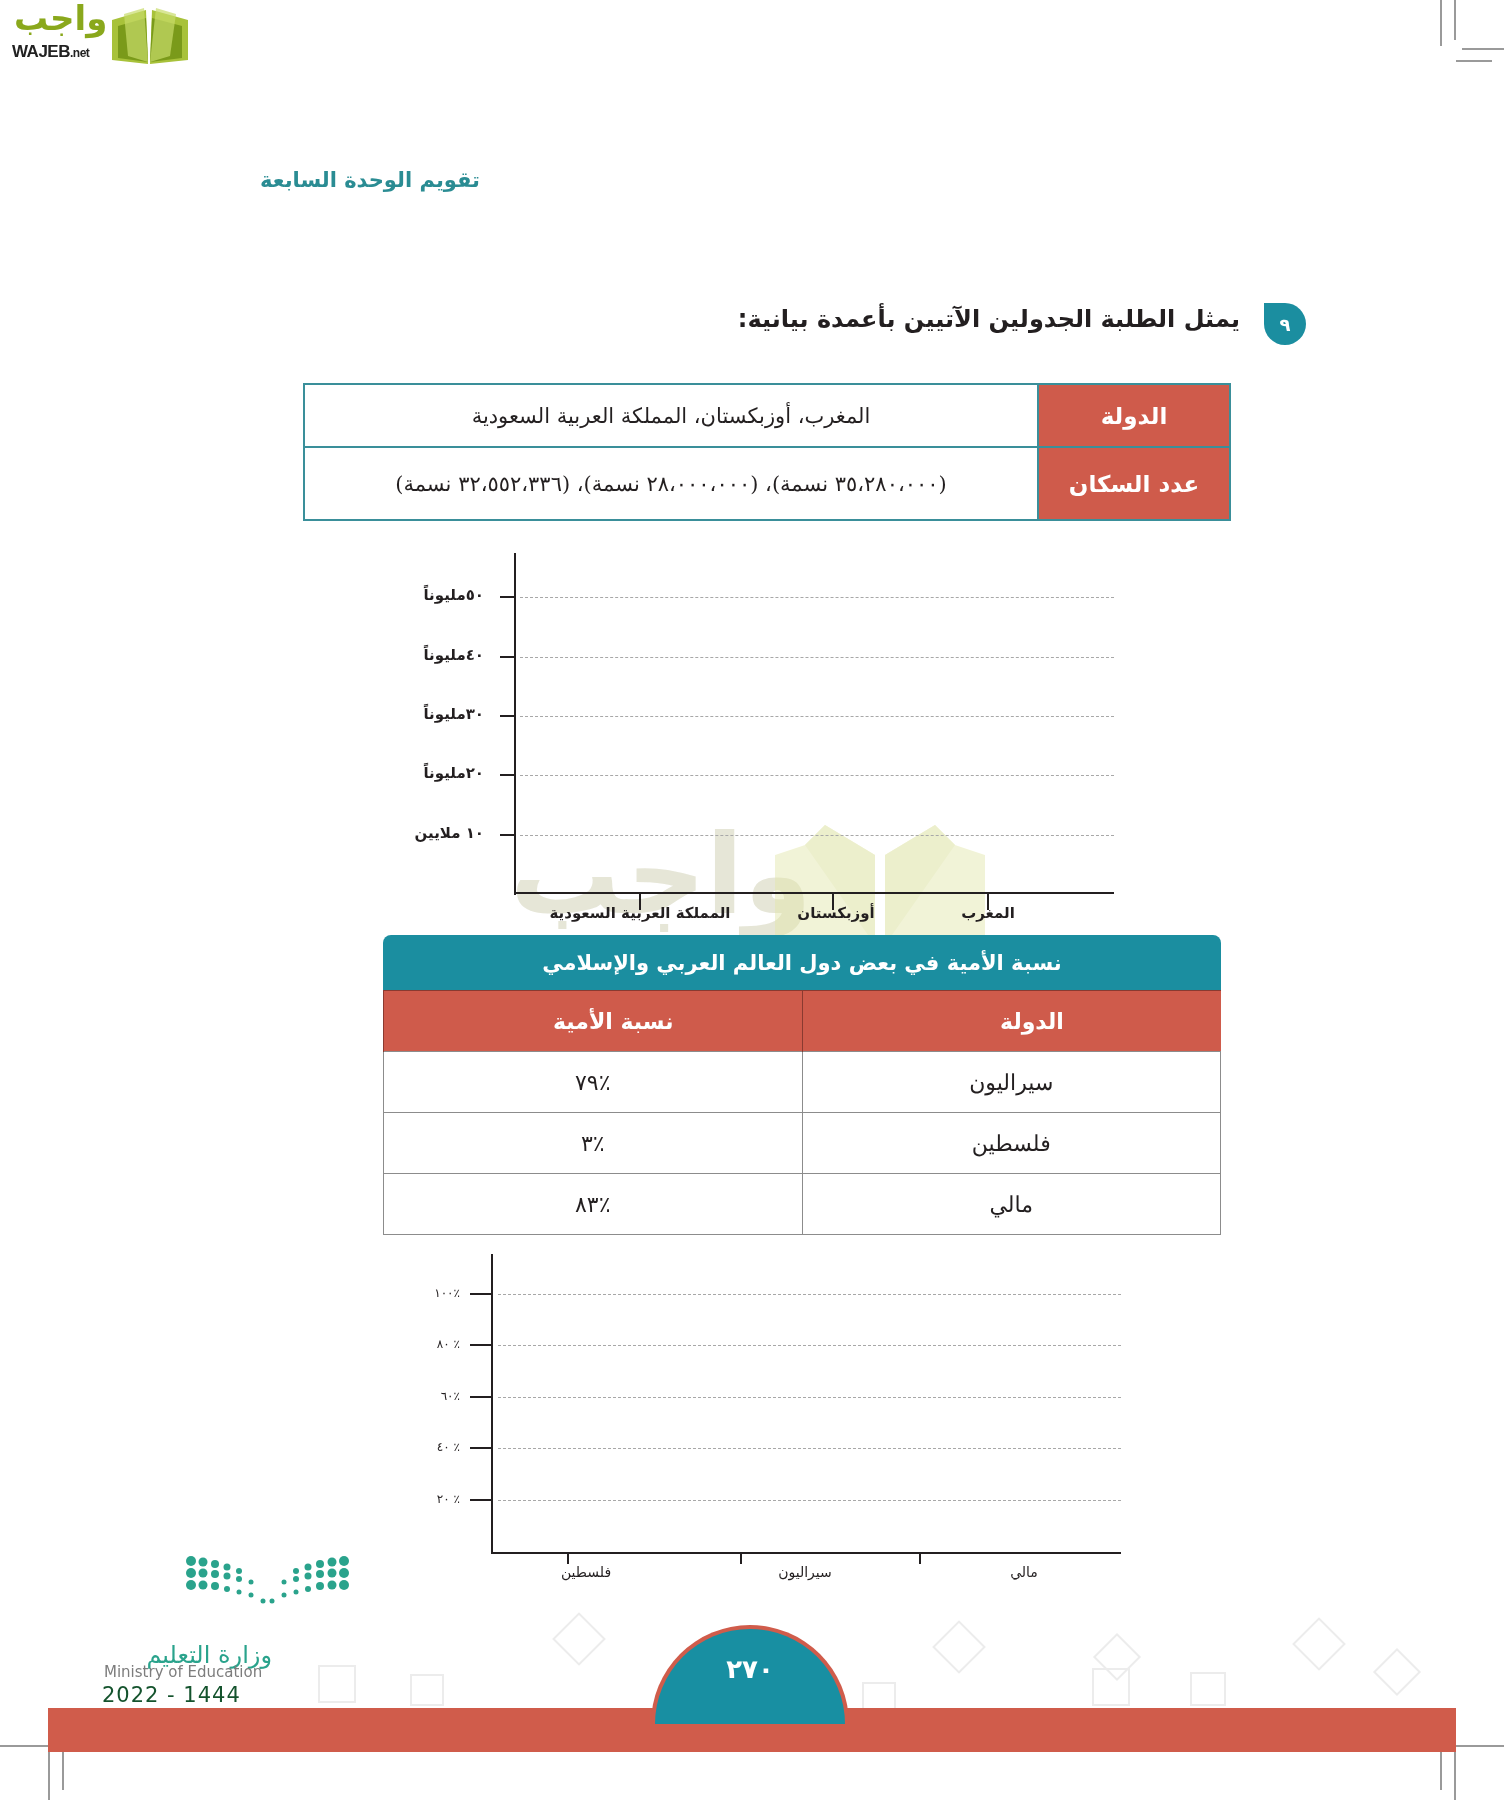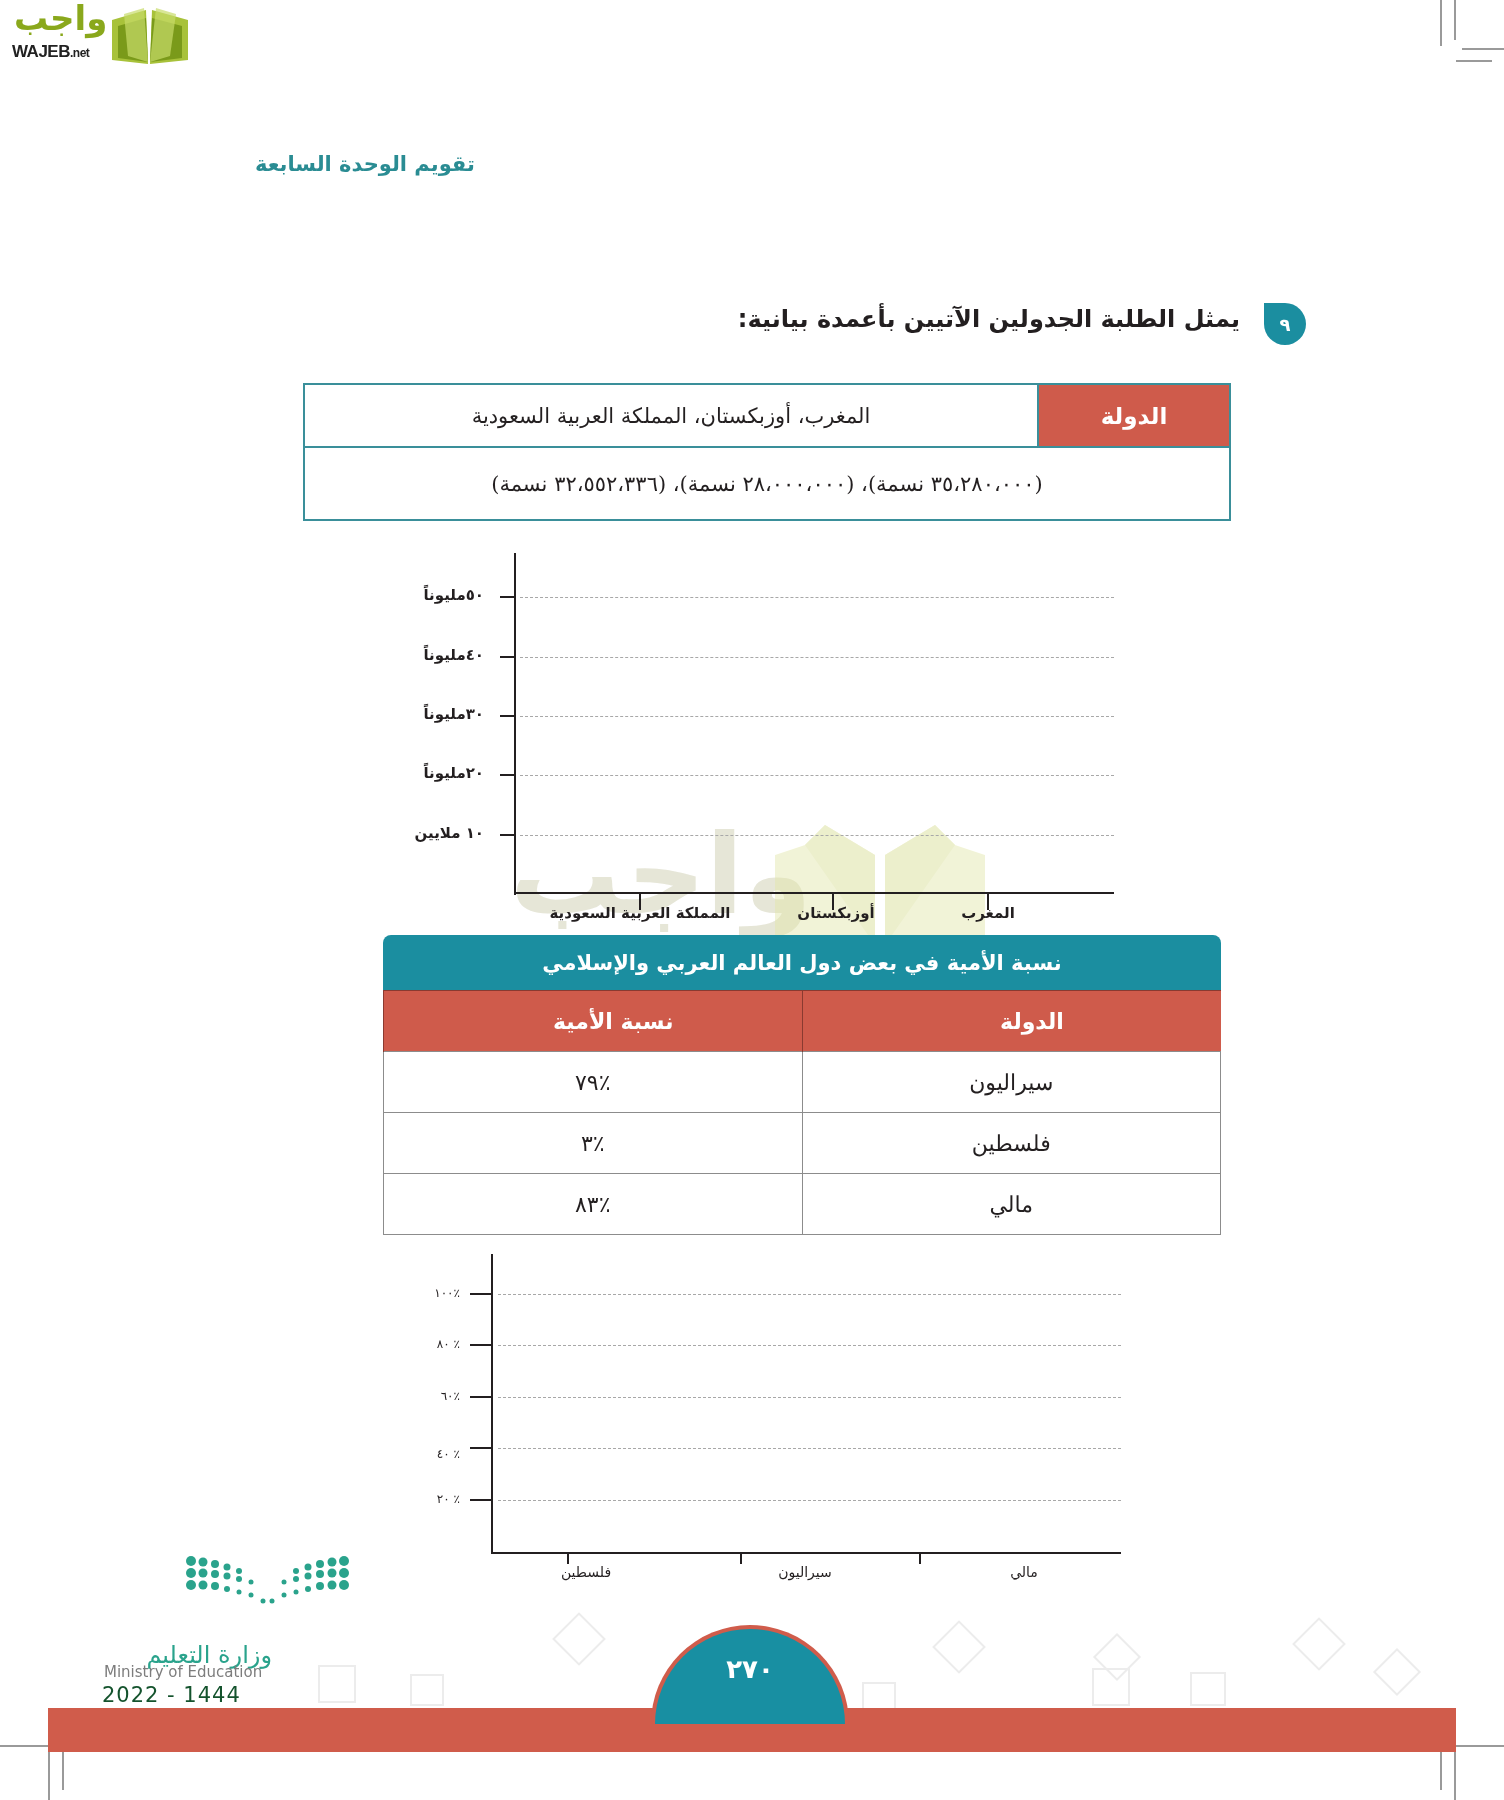--- a/index.html
+++ b/index.html
@@ -14,21 +14,21 @@
   
   .crop { position: absolute; background: #9a9a9a; }
 
   
   .wajeb-logo { left: 8px; top: 4px; width: 185px; height: 62px; }
   .wajeb-ar { position: absolute; left: 6px; top: -6px; font-size: 34px; font-weight: bold; color: #8aa81c; font-family: "DejaVu Sans", sans-serif; direction: rtl; }
   .wajeb-en { position: absolute; left: 4px; top: 38px; font-size: 17px; font-weight: bold; color: #222; font-family: "Liberation Sans", sans-serif; letter-spacing: -0.5px; }
   .wajeb-en small { font-size: 12px; }
 
   .section-title {
-    left: 255px; top: 152px; width: 230px; text-align: left; direction: rtl;
+    left: 255px; top: 168px; width: 230px; text-align: center; direction: rtl;
     font-size: 21px; font-weight: bold; color: #2a8c93;
   }
 
   .q-badge {
     left: 1264px; top: 303px; width: 42px; height: 42px;
     background: #1b8ea0; color: #fff; font-weight: bold; font-size: 18px;
     border-radius: 0 50% 50% 50%;
     display: flex; align-items: center; justify-content: center;
   }
   .q-text {
@@ -128,20 +128,21 @@
 
 <div class="abs q-badge">٩</div>
 <div class="abs q-text">يمثل الطلبة الجدولين الآتيين بأعمدة بيانية:</div>
 
 <div class="abs t1">
   <div class="t1-row r1">
     <div class="t1-head">الدولة</div>
     <div class="t1-cell">المغرب، أوزبكستان، المملكة العربية السعودية</div>
   </div>
   <div class="t1-row r2">
+    <div class="t1-head">عدد السكان</div>
     <div class="t1-cell">(٣٥،٢٨٠،٠٠٠ نسمة)، (٢٨،٠٠٠،٠٠٠ نسمة)، (٣٢،٥٥٢،٣٣٦ نسمة)</div>
   </div>
 </div>
 
 <div class="abs" style="left:0;top:0;width:1504px;height:930px;">
 
   <div class="wm" style="left:510px;top:820px;font-size:110px;font-weight:bold;color:#c8c8a8;direction:rtl;line-height:1;">واجب</div>
   <svg class="wm" style="left:775px;top:815px;" width="210" height="150" viewBox="0 0 210 150">
     <path d="M0 40 L30 30 L50 10 L100 40 L100 150 L0 150 Z" fill="#e2e6a8"></path>
     <path d="M210 40 L180 30 L160 10 L110 40 L110 150 L210 150 Z" fill="#e2e6a8"></path>
@@ -217,21 +218,21 @@
   <div class="tick-y" style="left:470px;top:1344px;width:22px;"></div>
   <div class="gridline" style="left:498px;top:1345px;width:623px;"></div>
   <div class="ylabel" style="right:1044px;top:1337px;font-size:12px;font-weight:normal;">٪ ٨٠</div>
 
   <div class="tick-y" style="left:470px;top:1396px;width:22px;"></div>
   <div class="gridline" style="left:498px;top:1397px;width:623px;"></div>
   <div class="ylabel" style="right:1044px;top:1389px;font-size:12px;font-weight:normal;">٪٦٠</div>
 
   <div class="tick-y" style="left:470px;top:1447px;width:22px;"></div>
   <div class="gridline" style="left:498px;top:1448px;width:623px;"></div>
-  <div class="ylabel" style="right:1044px;top:1440px;font-size:12px;font-weight:normal;margin-top:7px;">٪ ٤٠</div>
+  <div class="ylabel" style="right:1044px;top:1440px;font-size:12px;font-weight:normal;">٪ ٤٠</div>
 
   <div class="tick-y" style="left:470px;top:1499px;width:22px;"></div>
   <div class="gridline" style="left:498px;top:1500px;width:623px;"></div>
   <div class="ylabel" style="right:1044px;top:1492px;font-size:12px;font-weight:normal;">٪ ٢٠</div>
 
   <div class="tick-x" style="left:567px;top:1554px;height:10px;"></div>
   <div class="xlabel" style="left:586px;top:1564px;font-size:14px;font-weight:normal;">فلسطين</div>
   <div class="tick-x" style="left:740px;top:1554px;height:10px;"></div>
   <div class="xlabel" style="left:805px;top:1564px;font-size:14px;font-weight:normal;">سيراليون</div>
   <div class="tick-x" style="left:919px;top:1554px;height:10px;"></div>

